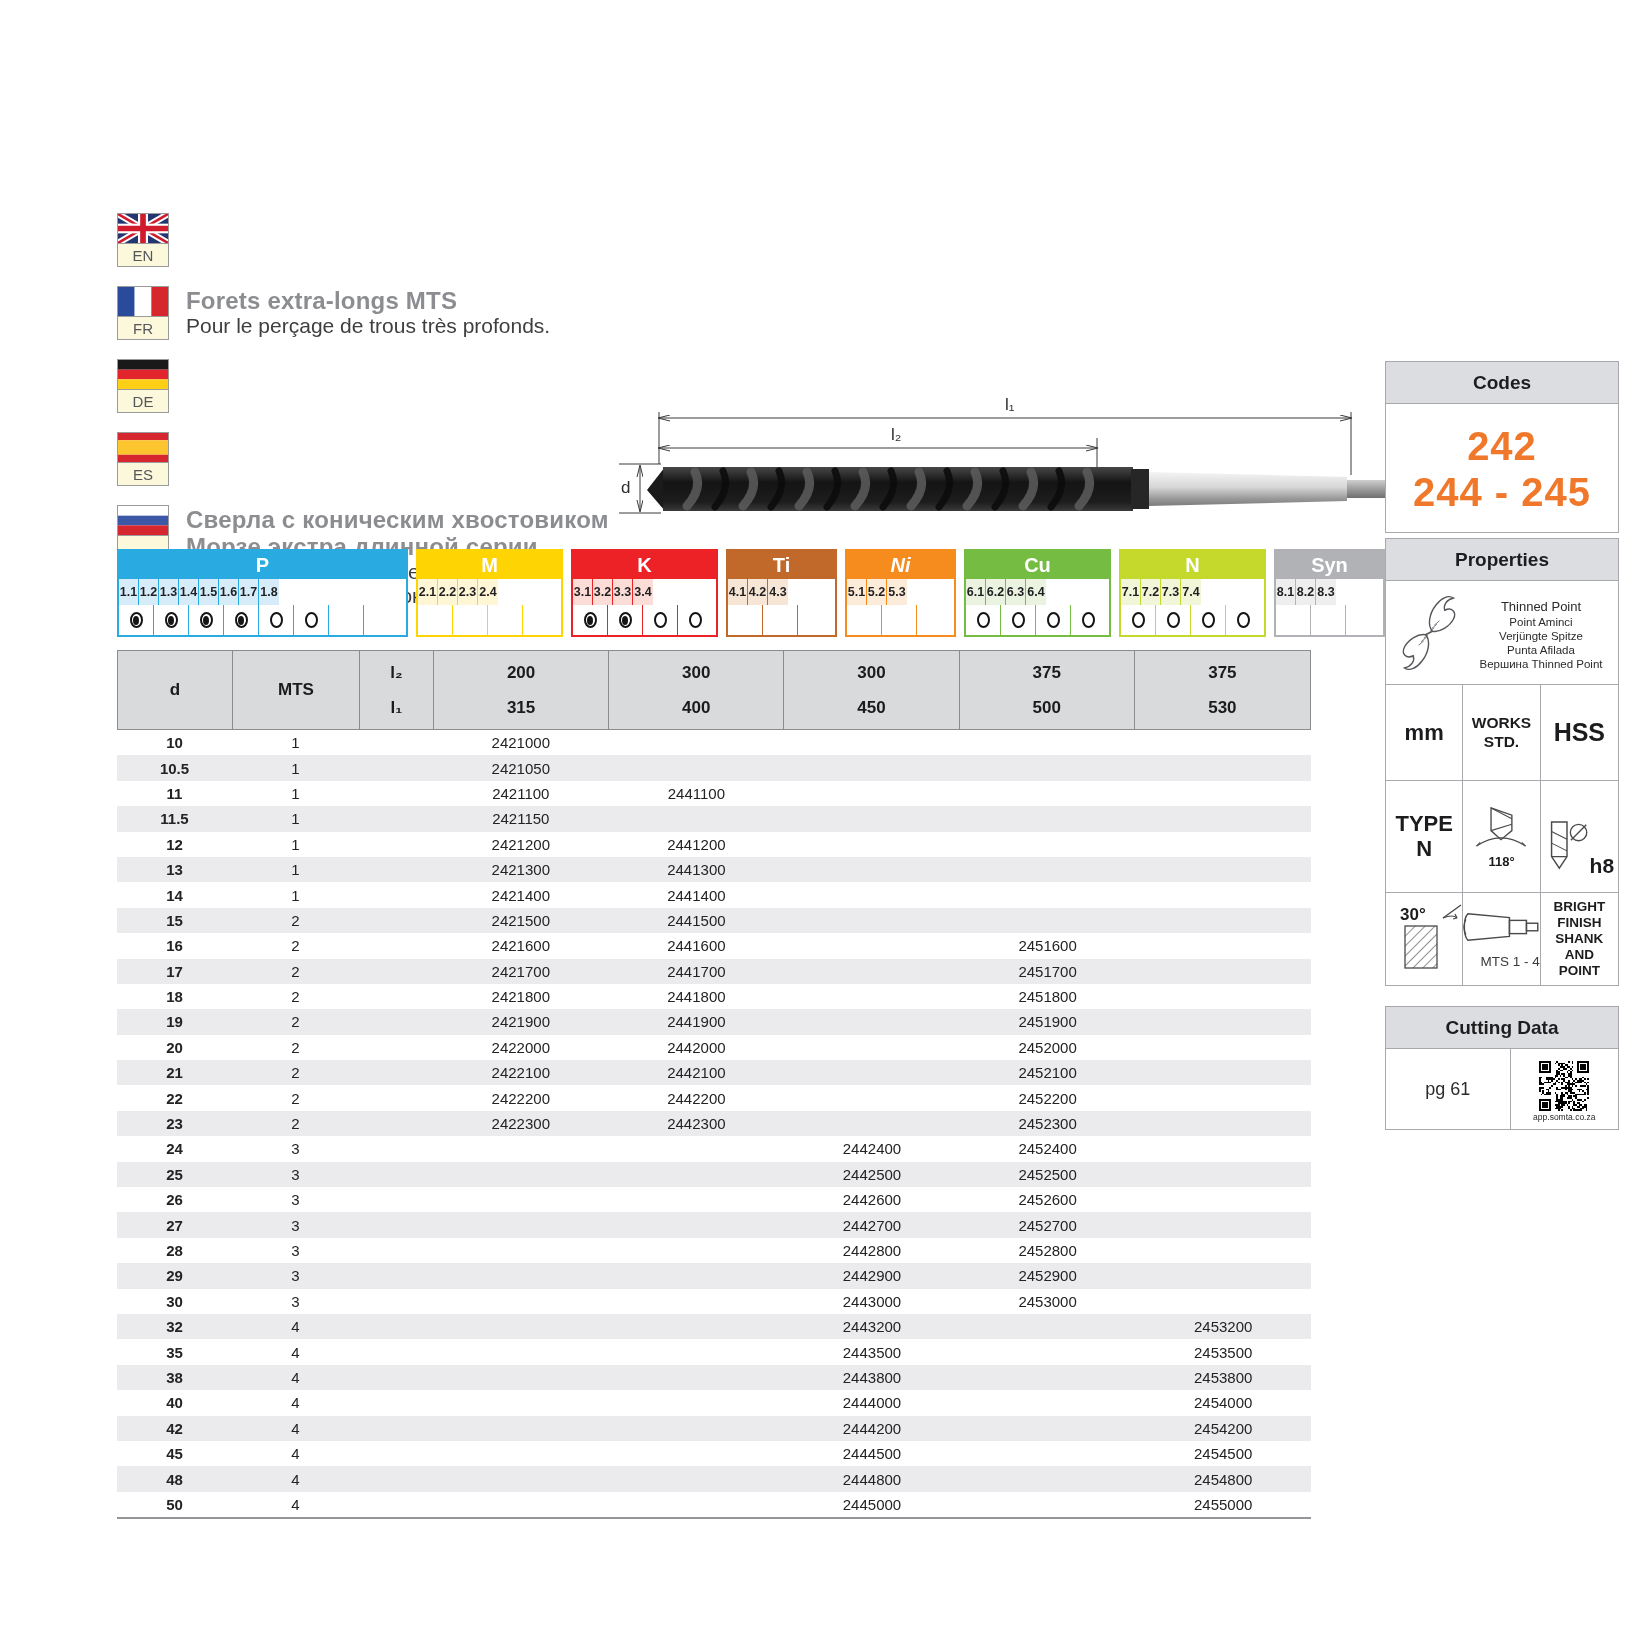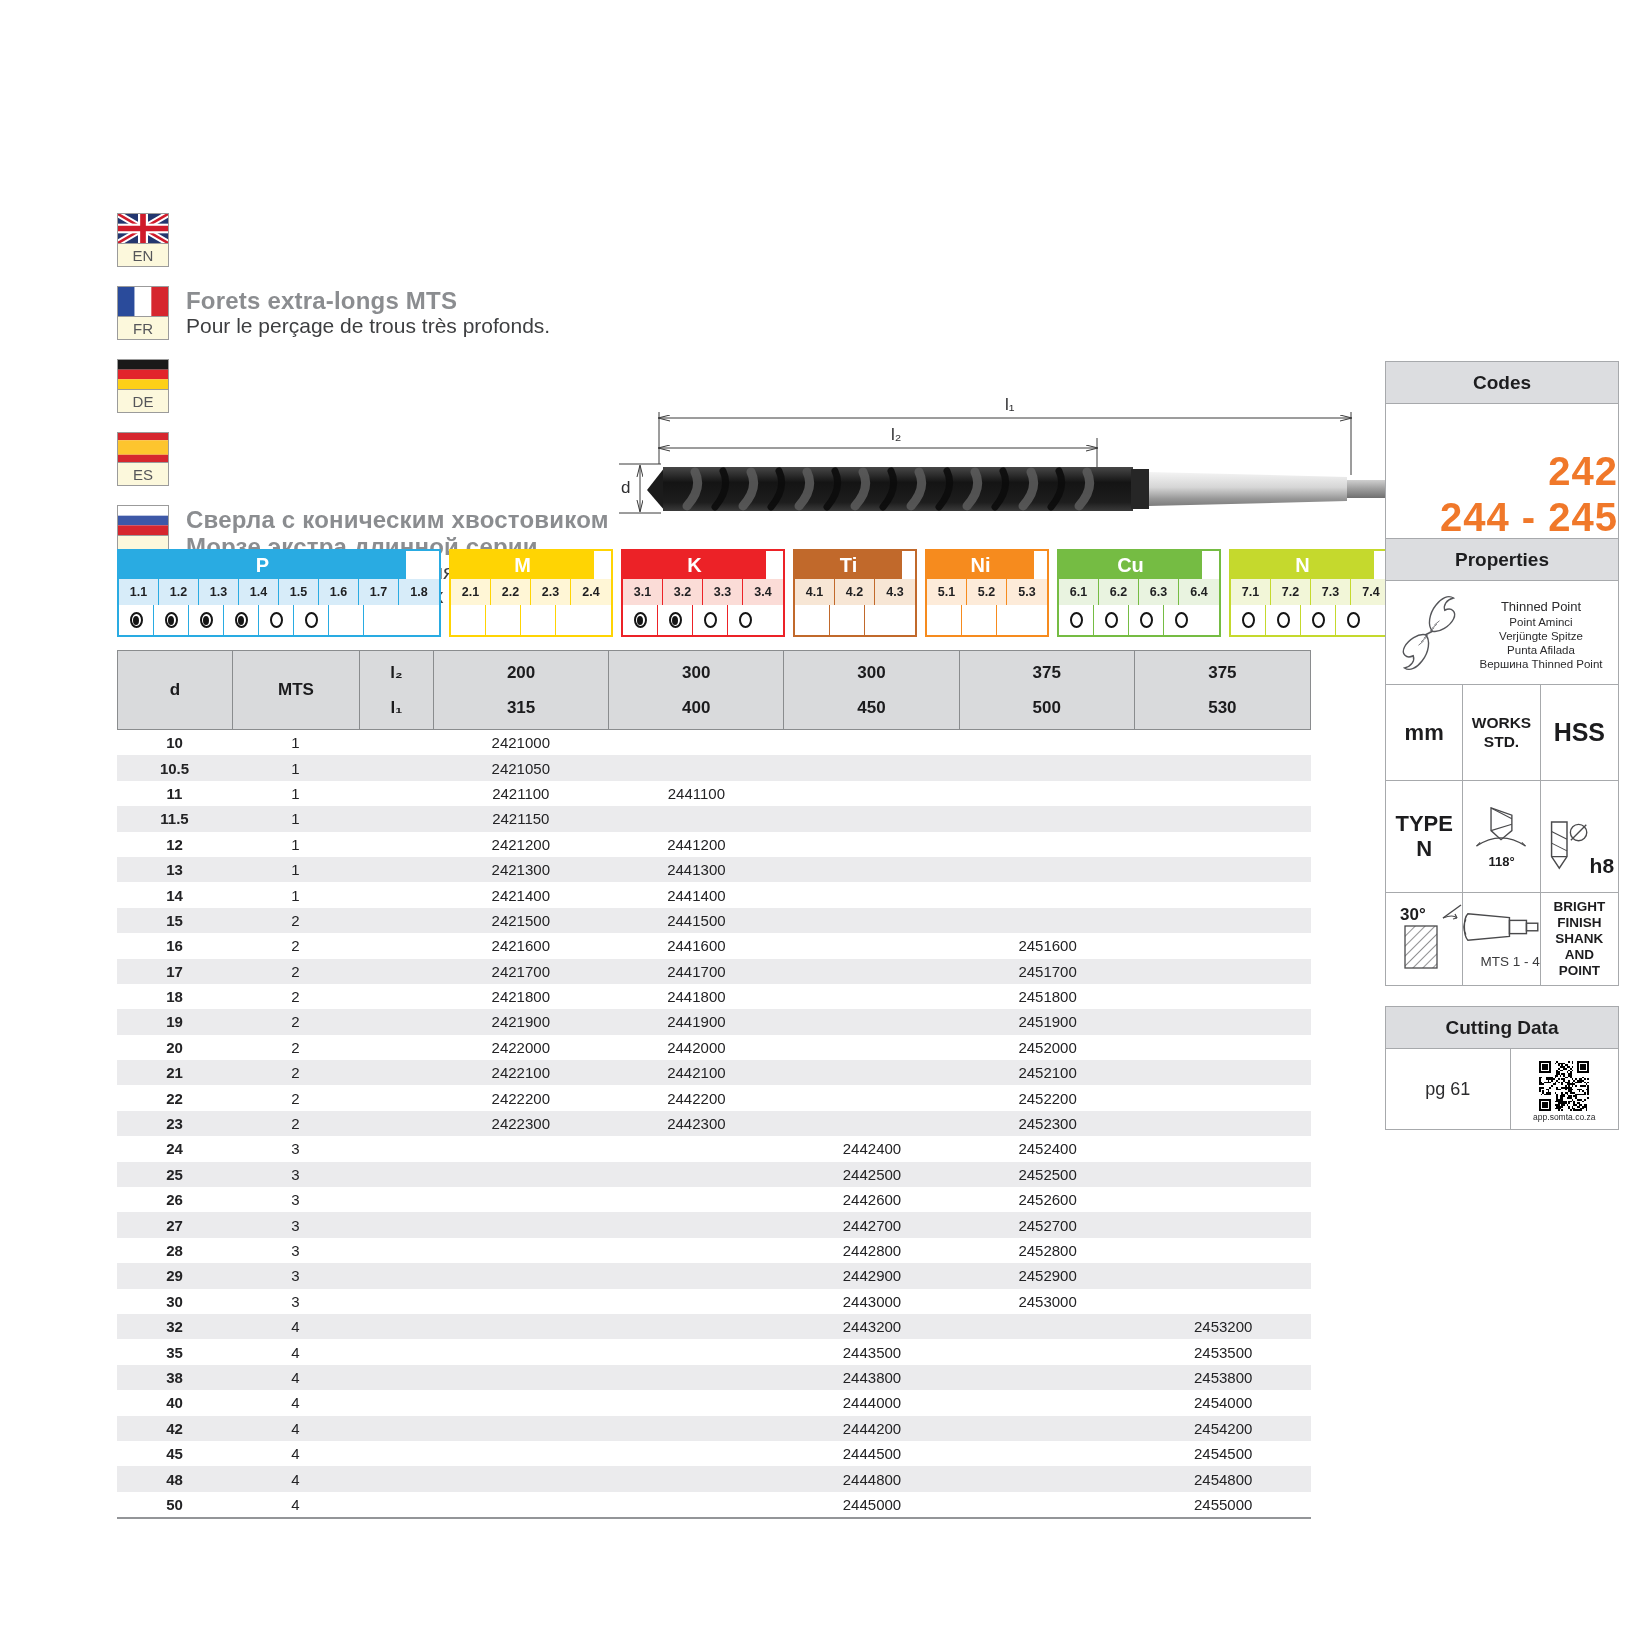--- a/index.html
+++ b/index.html
@@ -27,21 +27,21 @@
 
   
   .brand { position:absolute; left:1383px; top:163px; width:238px; text-align:center; }
   .osg { margin-top:8px; color:#87898c; font-size:16.5px; letter-spacing:2.6px; white-space:nowrap; }
 
   
   .side-panel { position:absolute; width:234px; border:1px solid #a7a9ac; background:#fff; }
   .panel-header { background:#dcdde0; border-bottom:1px solid #a7a9ac; height:42px; display:flex;
                   align-items:center; justify-content:center; font-weight:bold; font-size:19px; color:#1d1d1f; }
   .codes-panel { top:361px; left:1385px; }
-  .codes-body { padding:0 0 16px; text-align:right;margin-top:44px; }
+  .codes-body { padding:19px 0 16px; text-align:center; }
   .code-line { color:#f0782a; font-weight:bold; font-size:40px; line-height:1.16; letter-spacing:1px; }
 
   .props-panel { top:538px; left:1385px; }
   .thinned { display:flex; height:104px; border-bottom:1px solid #a7a9ac; padding:4px 4px; }
   .tp-icon { flex:0 0 78px; display:flex; align-items:center; justify-content:center; }
   .tp-text { flex:1; text-align:center; padding-top:14px; color:#2b2b2d; }
   .tp-title { font-size:13px; margin-bottom:1px; }
   .tp-line { font-size:11.5px; line-height:1.22; }
   .prop-grid { display:grid; grid-template-columns:1fr 1fr 1fr; grid-template-rows:96px 112px 92px; }
   .prop-cell { border-right:1px solid #a7a9ac; border-bottom:1px solid #a7a9ac; display:flex;
@@ -68,21 +68,21 @@
             font-size:18px; color:#2b2b2d; }
   .cut-qr { flex:1; display:flex; flex-direction:column; align-items:center; justify-content:center; padding-top:4px; }
   .qr-label { font-size:8.5px; color:#2b2b2d; margin-top:1px; }
 
   
   .band { position:absolute; left:117px; top:549px; display:flex; }
   .band-group { margin-right:8px; border:2px solid; background:#fff; }
   .band-head { height:28px; display:flex; align-items:center; justify-content:center;
                color:#fff; font-weight:bold; font-size:20px; }
   .band-nums, .band-circ { display:flex; }
-  .band-num { width:40px; height:26px; display:flex; align-items:center; justify-content:center;
+  .band-num { width:20px; height:26px; display:flex; align-items:center; justify-content:center;
               font-weight:bold; font-size:12.5px; color:#1f1f21; border-right:1px solid; }
   .band-num:last-child, .band-cc:last-child { border-right:none; }
   .band-cc { width:35px; height:30px; background:#fff; display:flex; align-items:center; justify-content:center;
              border-right:1px solid; }
   .circ { width:13px; height:16px; border:2px solid #141414; border-radius:50%; }
   .circ.filled { display:flex; align-items:center; justify-content:center; }
   .circ.filled::after { content:''; width:6px; height:9px; background:#141414; border-radius:50%; }
 
   
   .main-table { position:absolute; left:117px; top:650px; width:1194px; }
@@ -337,21 +337,21 @@
           <div class="band-num" style="background: rgb(247, 230, 213); border-right-color: rgb(193, 105, 43);">4.2</div>
           <div class="band-num" style="background: rgb(247, 230, 213); border-right-color: rgb(193, 105, 43);">4.3</div>
         </div>
         <div class="band-circ">
           <div class="band-cc" style="border-right-color: rgb(193, 105, 43);"></div>
           <div class="band-cc" style="border-right-color: rgb(193, 105, 43);"></div>
           <div class="band-cc" style="border-right-color: rgb(193, 105, 43);"></div>
         </div>
       </div>
       <div class="band-group" style="border-color: rgb(246, 139, 30);">
-        <div class="band-head" style="background: rgb(246, 139, 30); width: 107px;">Ni</div>
+        <div class="band-head" style="background: rgb(246, 139, 30); width: 107px; font-style: italic;">Ni</div>
         <div class="band-nums">
           <div class="band-num" style="background: rgb(253, 235, 217); border-right-color: rgb(246, 139, 30);">5.1</div>
           <div class="band-num" style="background: rgb(253, 235, 217); border-right-color: rgb(246, 139, 30);">5.2</div>
           <div class="band-num" style="background: rgb(253, 235, 217); border-right-color: rgb(246, 139, 30);">5.3</div>
         </div>
         <div class="band-circ">
           <div class="band-cc" style="border-right-color: rgb(246, 139, 30);"></div>
           <div class="band-cc" style="border-right-color: rgb(246, 139, 30);"></div>
           <div class="band-cc" style="border-right-color: rgb(246, 139, 30);"></div>
         </div>

